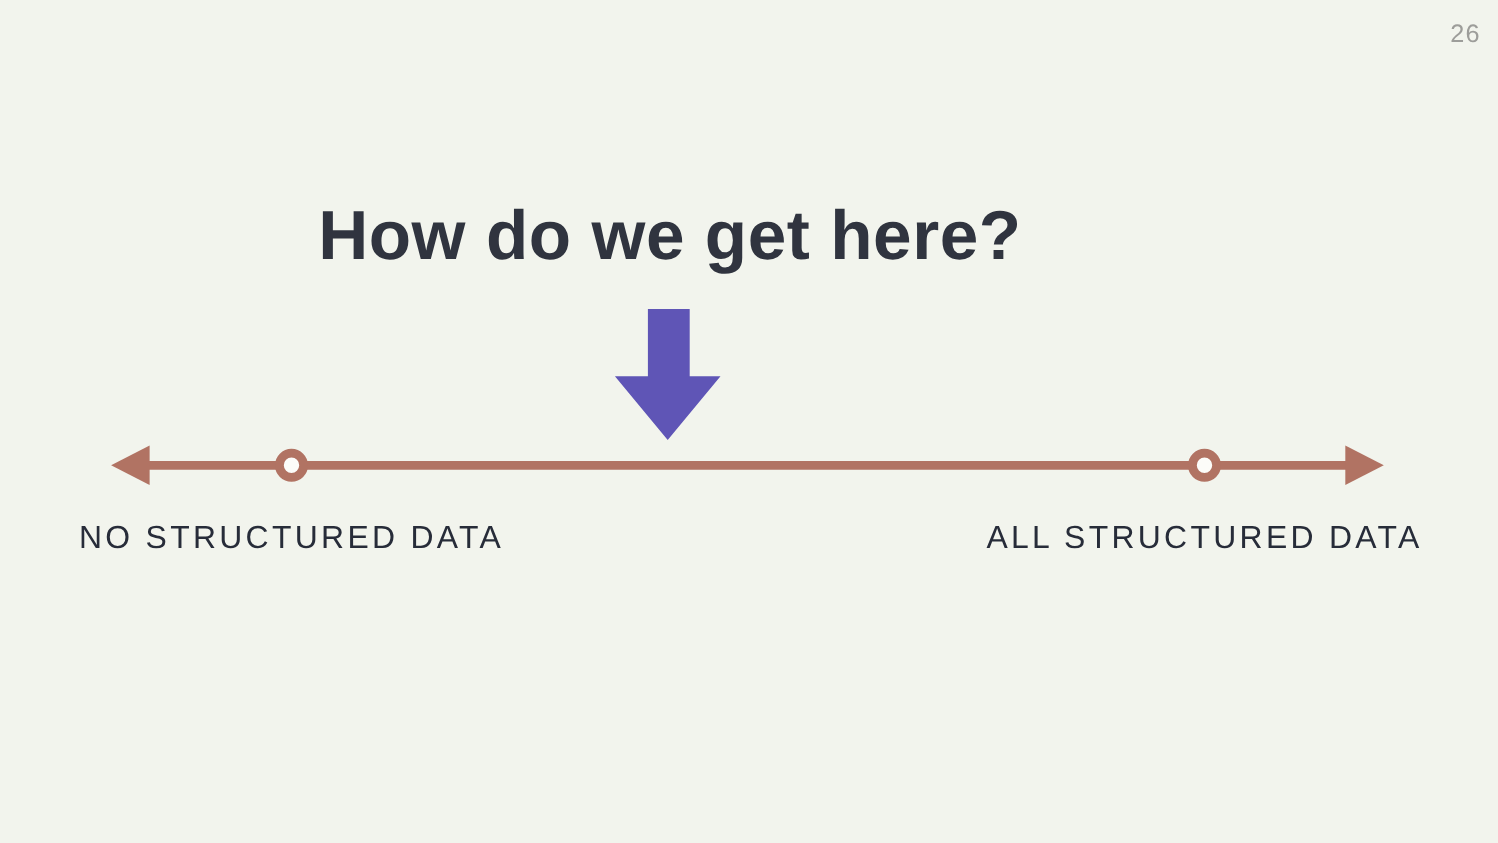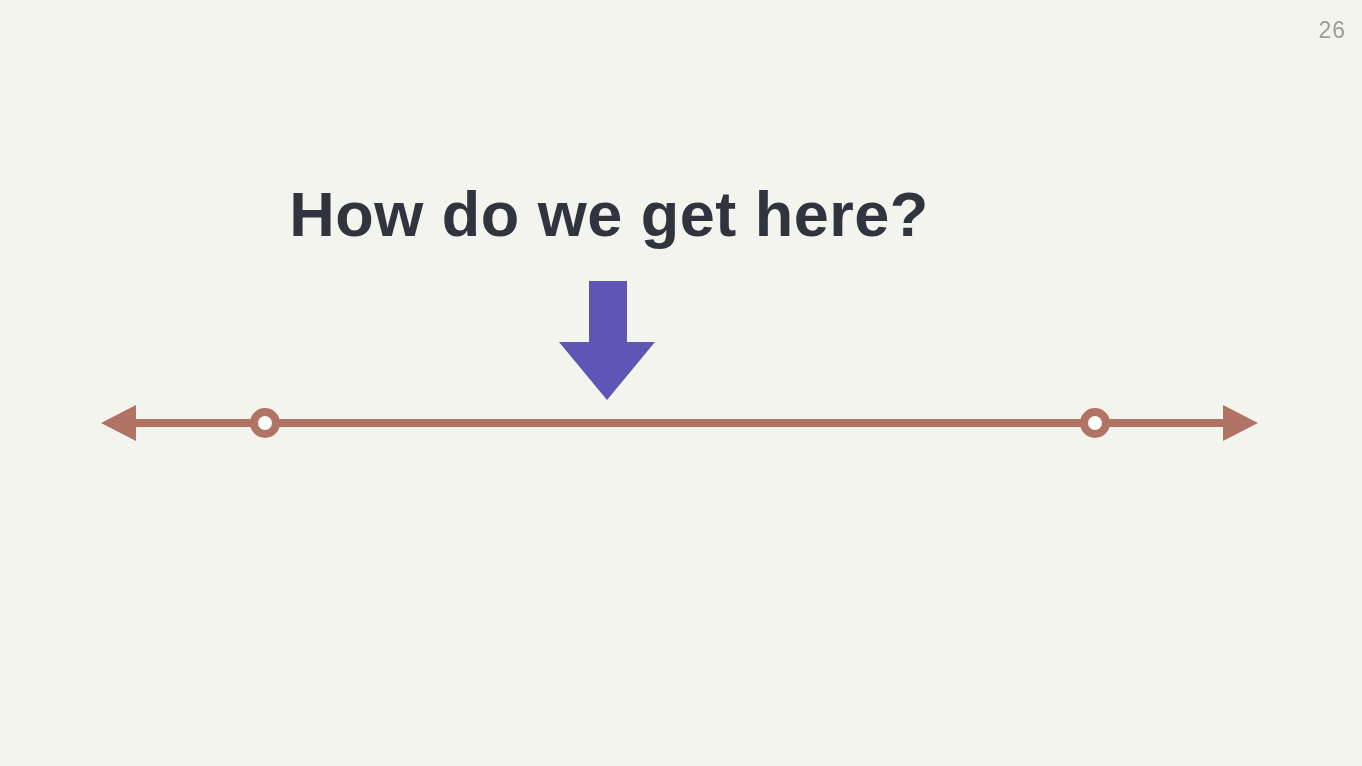--- a/index.html
+++ b/index.html
@@ -79,15 +79,17 @@
   </svg>
 
   <svg class="timeline" viewBox="0 0 1362 60">
     <line class="spectrum-line" x1="125" y1="30" x2="1234" y2="30"></line>
     <polygon class="spectrum-fill" points="101,30 136,12 136,48"></polygon>
     <polygon class="spectrum-fill" points="1258,30 1223,12 1223,48"></polygon>
     <circle class="marker-ring" cx="265" cy="30" r="11"></circle>
     <circle class="marker-ring" cx="1095" cy="30" r="11"></circle>
   </svg>
 
+  <div class="axis-label left">NO STRUCTURED DATA</div>
 
+  <div class="axis-label right">ALL STRUCTURED DATA</div>
 
 </div>
 
 </body></html>

